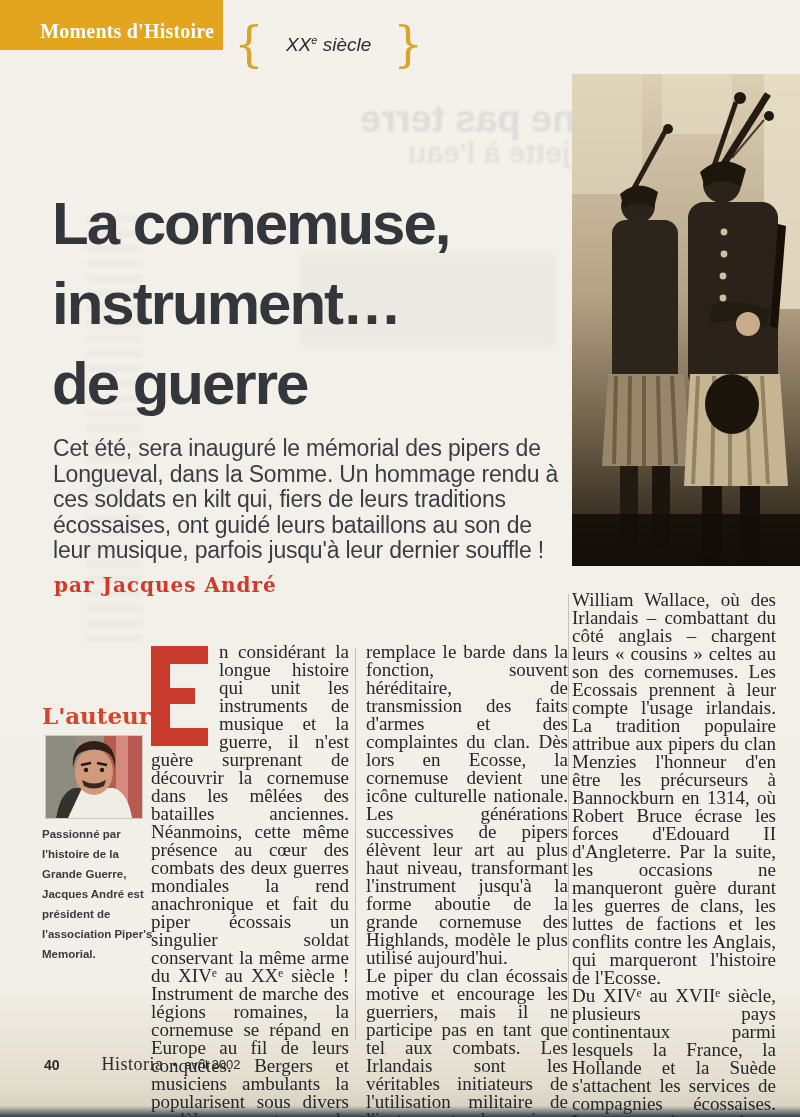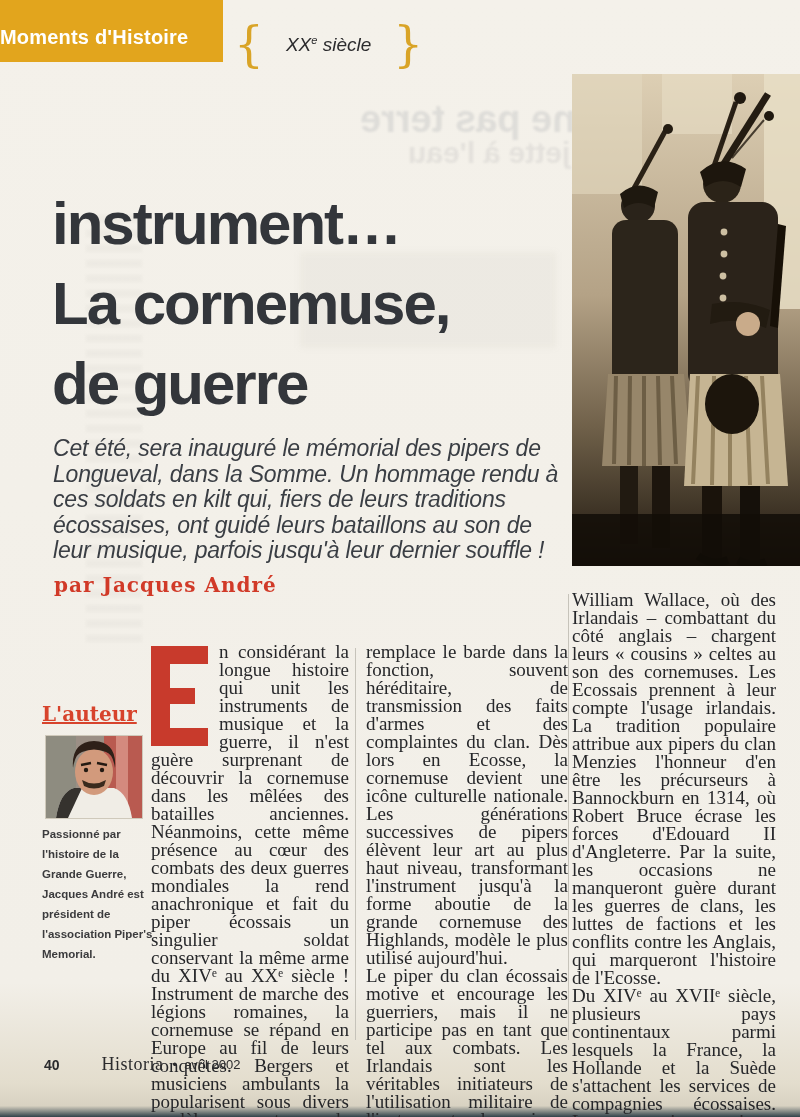--- a/index.html
+++ b/index.html
@@ -4,48 +4,48 @@
 <style>
   html,body{margin:0;padding:0;background:#888;}
   .page{
     position:relative;width:800px;height:1117px;margin:0 auto;
     background:linear-gradient(180deg,#f4f1ea 0%,#f2efe8 88%,#e3ddcd 97%,#d8d2c2 99%,#32424a 100%);
     overflow:hidden;
     font-family:"Liberation Sans","DejaVu Sans",sans-serif;
   }
   
   .banner{
-    position:absolute;left:0;top:0;width:223px;height:62px;
+    position:absolute;left:0;top:0;width:223px;height:50px;
     background:#e2a51d;
-    display:flex;align-items:center;
-    padding-right:9px;box-sizing:border-box;
+    display:flex;align-items:center;justify-content:flex-end;
+    padding-right:9px;box-sizing:border-box;font-family:Liberation Serif, serif;
   }
   .banner .label{color:#fff;font-weight:bold;font-size:20px;padding-top:12px;letter-spacing:.2px;}
   .badge{position:absolute;left:234px;top:16px;height:56px;display:flex;align-items:center;}
   .badge .brace{color:#d9a427;font-size:47px;font-weight:400;line-height:52px;font-family:"DejaVu Serif",serif;transform:scaleY(1.05);}
   .badge .txt{color:#2c2c2e;font-style:italic;font-size:19px;margin:0 22px;padding-top:2px;}
   .badge sup{font-size:11px;vertical-align:super;}
   
   .ghost{position:absolute;color:rgba(110,118,128,.16);font-weight:bold;transform:scaleX(-1);filter:blur(1px);white-space:nowrap;}
   .ghost1{left:360px;top:98px;font-size:38px;}
   .ghost2{left:408px;top:136px;font-size:30px;color:rgba(120,126,134,.13);}
   .ghost-box{position:absolute;left:300px;top:252px;width:256px;height:96px;background:rgba(110,110,100,.05);filter:blur(3px);}
   .ghost-col{position:absolute;left:86px;top:215px;width:56px;height:430px;opacity:.5;
     background:repeating-linear-gradient(180deg,rgba(120,120,112,.10) 0 7px,transparent 7px 15px);
     filter:blur(1.6px);}
   
   .headline{position:absolute;left:52px;top:184px;color:#33363b;font-weight:bold;
     font-size:60px;line-height:80px;letter-spacing:-2px;}
   .lede{position:absolute;left:53px;top:436px;width:514px;color:#3a3e44;
-    font-size:23px;line-height:25.5px;letter-spacing:-.2px;font-style:italic;}
+    font-size:23px;line-height:25.5px;letter-spacing:-.2px;}
   .byline{position:absolute;left:54px;top:573px;color:#d13a28;font-weight:bold;
     font-family:"DejaVu Serif",serif;font-size:20px;letter-spacing:1px;}
   
   .sb-title{position:absolute;left:42px;top:702px;color:#d7432c;font-weight:bold;
-    font-family:"DejaVu Serif",serif;font-size:20px;text-decoration:underline;}
+    font-family:"DejaVu Serif",serif;font-size:23px;}
   .author-photo{position:absolute;left:46px;top:736px;width:96px;height:82px;box-shadow:0 0 0 1px #cfc9bb;}
   .sb-caption{position:absolute;left:42px;top:824px;width:112px;color:#3b3b3d;
     font-weight:bold;font-size:11.5px;line-height:20px;}
   
   .col{position:absolute;color:#26272a;font-family:"Liberation Serif","DejaVu Serif",serif;
     font-size:19px;line-height:18px;text-align:justify;}
   .col p{margin:0;}
   .col1{left:151px;top:643px;width:198px;}
   .col2{left:366px;top:643px;width:202px;}
   .col3{left:572px;top:591px;width:204px;}
@@ -83,22 +83,22 @@
     <span class="txt"><span>XX</span><sup>e</sup> <span>siècle</span></span>
     <span class="brace">}</span>
   </div>
 
   <div class="ghost ghost1">ne pas terre</div>
   <div class="ghost ghost2">Il se jette à l'eau</div>
   <div class="ghost-box"></div>
   <div class="ghost-col"></div>
 
   <div class="headline">
+    <div>La cornemuse,</div>
     <div>instrument…</div>
-    <div>La cornemuse,</div>
     <div>de guerre</div>
   </div>
 
   <div class="lede">Cet été, sera inauguré le mémorial des pipers de Longueval, dans la Somme. Un hommage rendu à ces soldats en kilt qui, fiers de leurs traditions écossaises, ont guidé leurs bataillons au son de leur musique, parfois jusqu'à leur dernier souffle !</div>
   <div class="byline">par Jacques André</div>
 
   <svg class="pipers-photo" viewBox="0 0 228 492" preserveAspectRatio="none">
     <defs>
       <linearGradient id="sky" x1="0" y1="0" x2="0" y2="1">
         <stop offset="0" stop-color="#ddcfb4"></stop>

